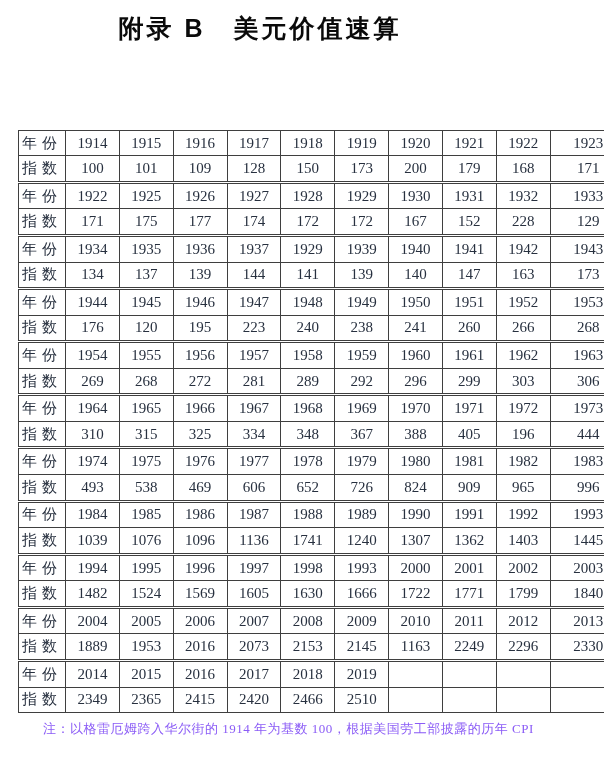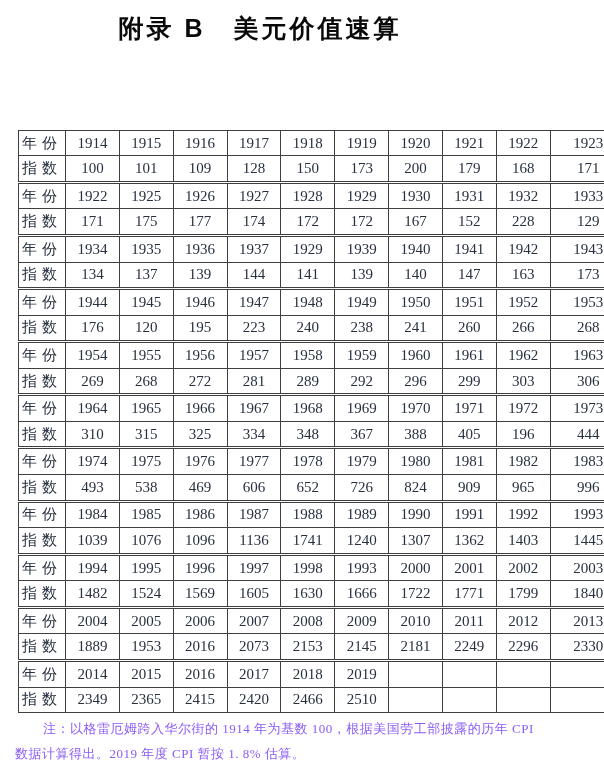--- a/index.html
+++ b/index.html
@@ -311,21 +311,21 @@
         <td>2013</td>
       </tr>
       <tr class="group-end">
         <td class="lbl">指数</td>
         <td>1889</td>
         <td>1953</td>
         <td>2016</td>
         <td>2073</td>
         <td>2153</td>
         <td>2145</td>
-        <td>2181</td>
+        <td>1163</td>
         <td>2249</td>
         <td>2296</td>
         <td>2330</td>
       </tr>
       <tr>
         <td class="lbl">年份</td>
         <td>2014</td>
         <td>2015</td>
         <td>2016</td>
         <td>2017</td>
@@ -347,14 +347,13 @@
         <td></td>
         <td></td>
         <td></td>
         <td></td>
       </tr>
     </tbody>
 </table>
 
 <div class="note">
   <span class="note-line first">注：以格雷厄姆跨入华尔街的 1914 年为基数 100，根据美国劳工部披露的历年 CPI</span>
-  <span class="note-line">数据计算得出。2019 年度 CPI 暂按 1. 8% 估算。</span>
 </div>
 
 </body></html>

